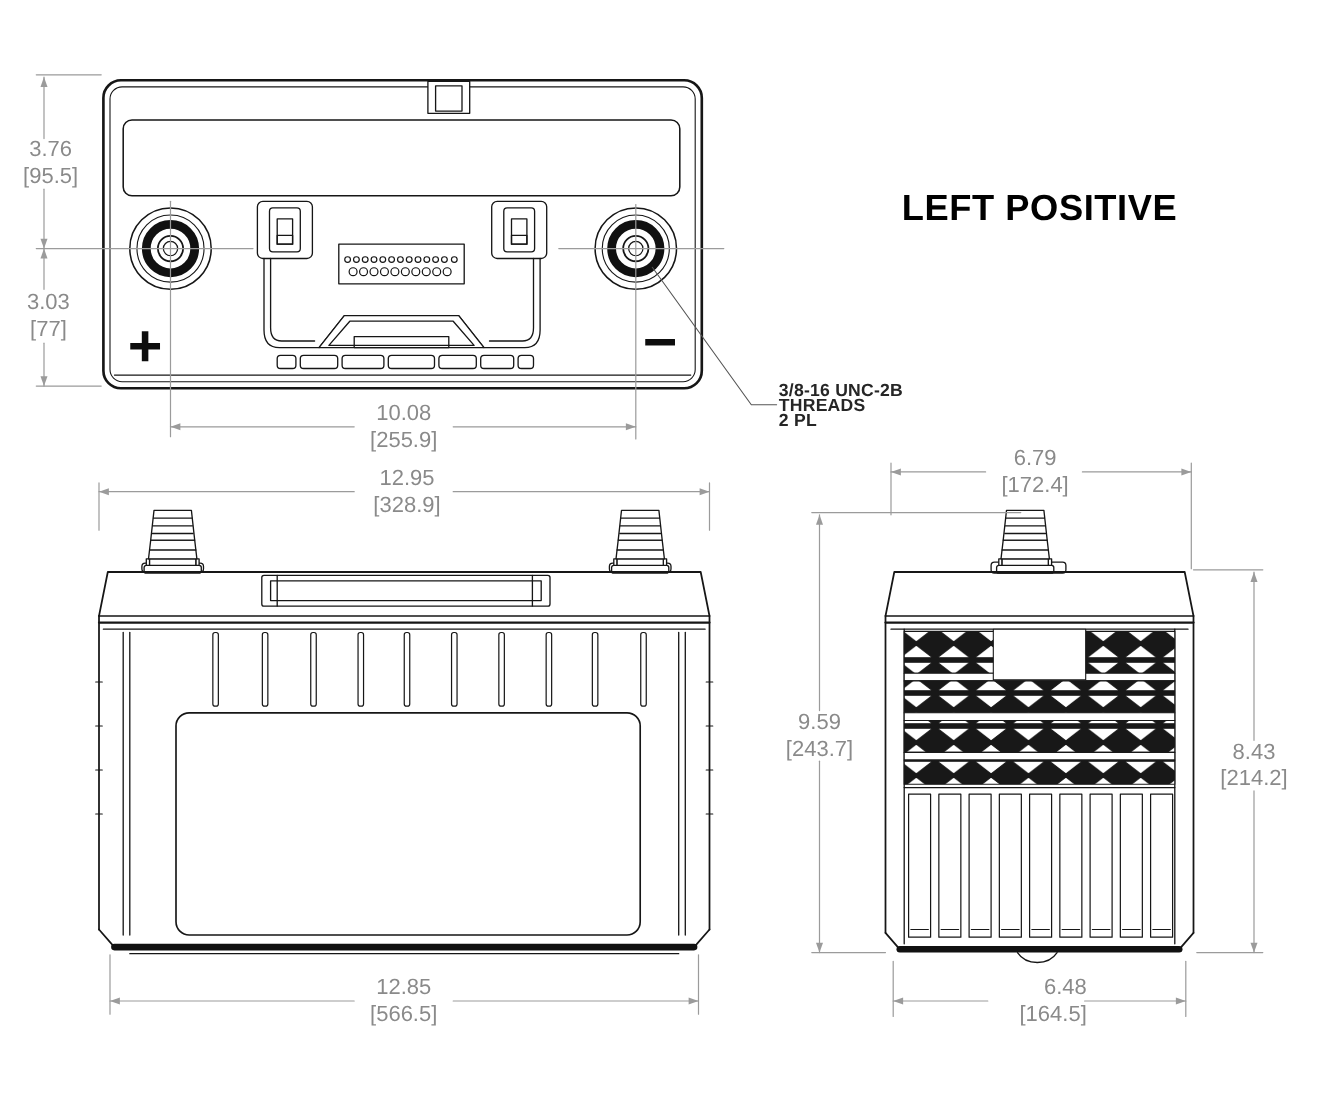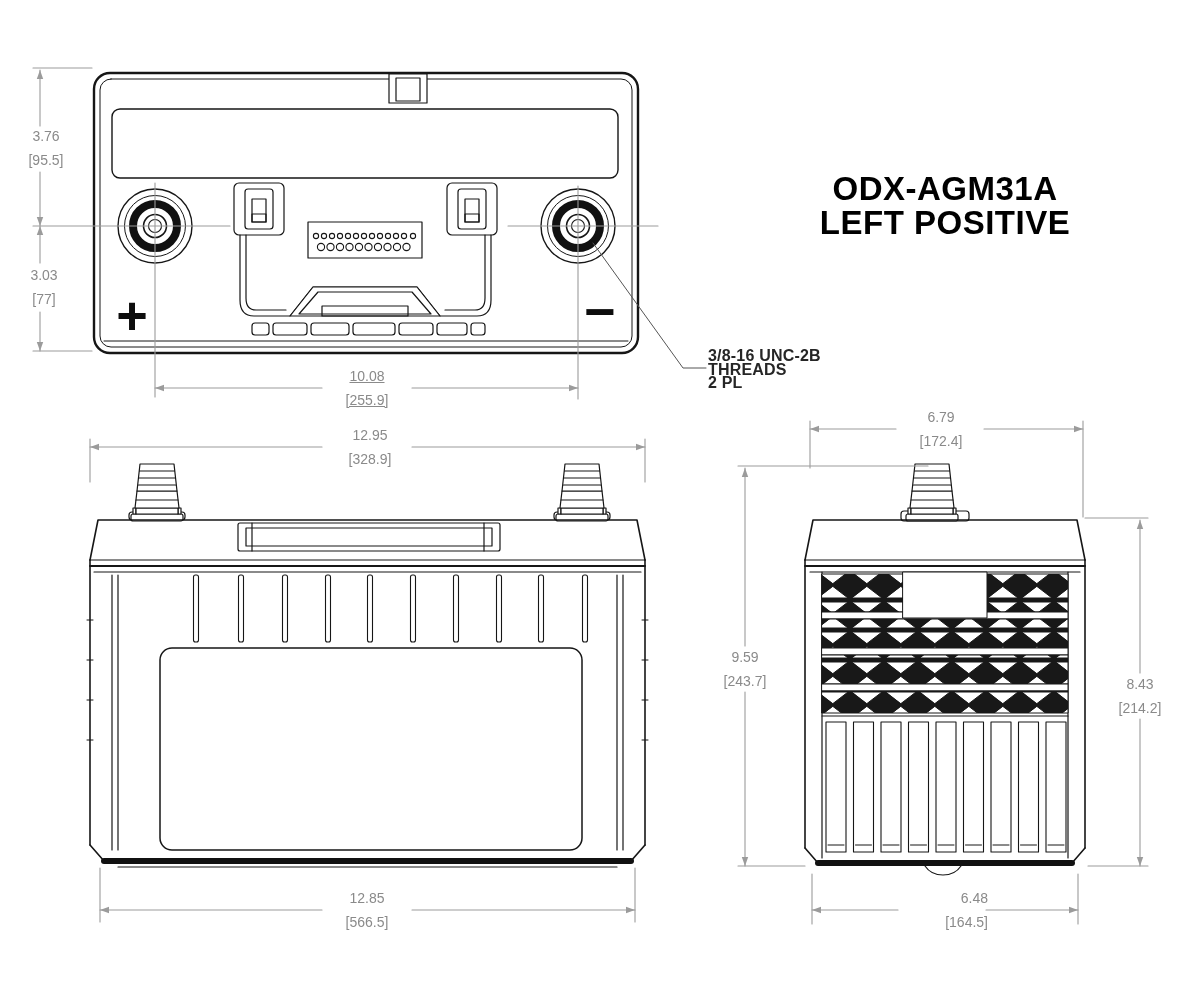--- a/index.html
+++ b/index.html
@@ -1,19 +1,19 @@
 <!DOCTYPE html>
 <html><head>
 <meta charset="utf-8">
 <style>
   html,body{margin:0;padding:0;background:#ffffff;}
   #canvas{position:relative;width:1200px;height:1000px;background:#ffffff;overflow:hidden;
           font-family:"Liberation Sans", sans-serif;}
   svg{position:absolute;left:0;top:0;}
-  .dim{position:absolute;text-align:center;color:#8a8a8a;font-size:14px;}
+  .dim{position:absolute;text-align:center;color:#8a8a8a;font-size:20px;}
   .dim .din{line-height:18px;height:18px;}
   .dim .dmm{line-height:18px;height:18px;margin-top:6px;}
   .title{position:absolute;left:780px;top:172px;width:330px;text-align:center;
          font-size:33px;font-weight:bold;line-height:34px;color:#000;letter-spacing:0.5px;}
   .callout{position:absolute;left:708px;top:349px;font-size:16px;line-height:13.5px;
            color:#262626;font-weight:700;letter-spacing:0.2px;}
   .polarity{position:absolute;width:60px;text-align:center;font-size:54px;font-weight:900;
             color:#0d0d0d;line-height:54px;}
 </style>
 </head>
@@ -320,42 +320,41 @@
       <polygon points="745,866 741.8,857 748.2,857"></polygon>
       <polygon points="1140,520 1136.8,529 1143.2,529"></polygon>
       <polygon points="1140,866 1136.8,857 1143.2,857"></polygon>
     </g>
   </g>
 
   <polyline points="593,243 683,368 706,368" stroke="#555555" stroke-width="1"></polyline>
 </svg>
 
 <div class="title">
-  <div>ODX-AGM31A</div>
   <div>LEFT POSITIVE</div>
 </div>
 
 <div class="callout">
   <div>3/8-16 UNC-2B</div>
   <div>THREADS</div>
   <div>2 PL</div>
 </div>
 
 <div class="polarity" style="left:102px;top:288px;">+</div>
 <div class="polarity" style="left:570px;top:284px;">−</div>
 
 <div class="dim" style="left:14px;top:127px;width:64px;">
   <div class="din">3.76</div>
   <div class="dmm">[95.5]</div>
 </div>
 <div class="dim" style="left:14px;top:266px;width:60px;text-align:center;">
   <div class="din">3.03</div>
   <div class="dmm">[77]</div>
 </div>
-<div class="dim" style="left:322px;top:367px;width:90px;text-decoration:underline;">
+<div class="dim" style="left:322px;top:367px;width:90px;">
   <div class="din">10.08</div>
   <div class="dmm">[255.9]</div>
 </div>
 <div class="dim" style="left:325px;top:426px;width:90px;">
   <div class="din">12.95</div>
   <div class="dmm">[328.9]</div>
 </div>
 <div class="dim" style="left:322px;top:889px;width:90px;">
   <div class="din">12.85</div>
   <div class="dmm">[566.5]</div>

